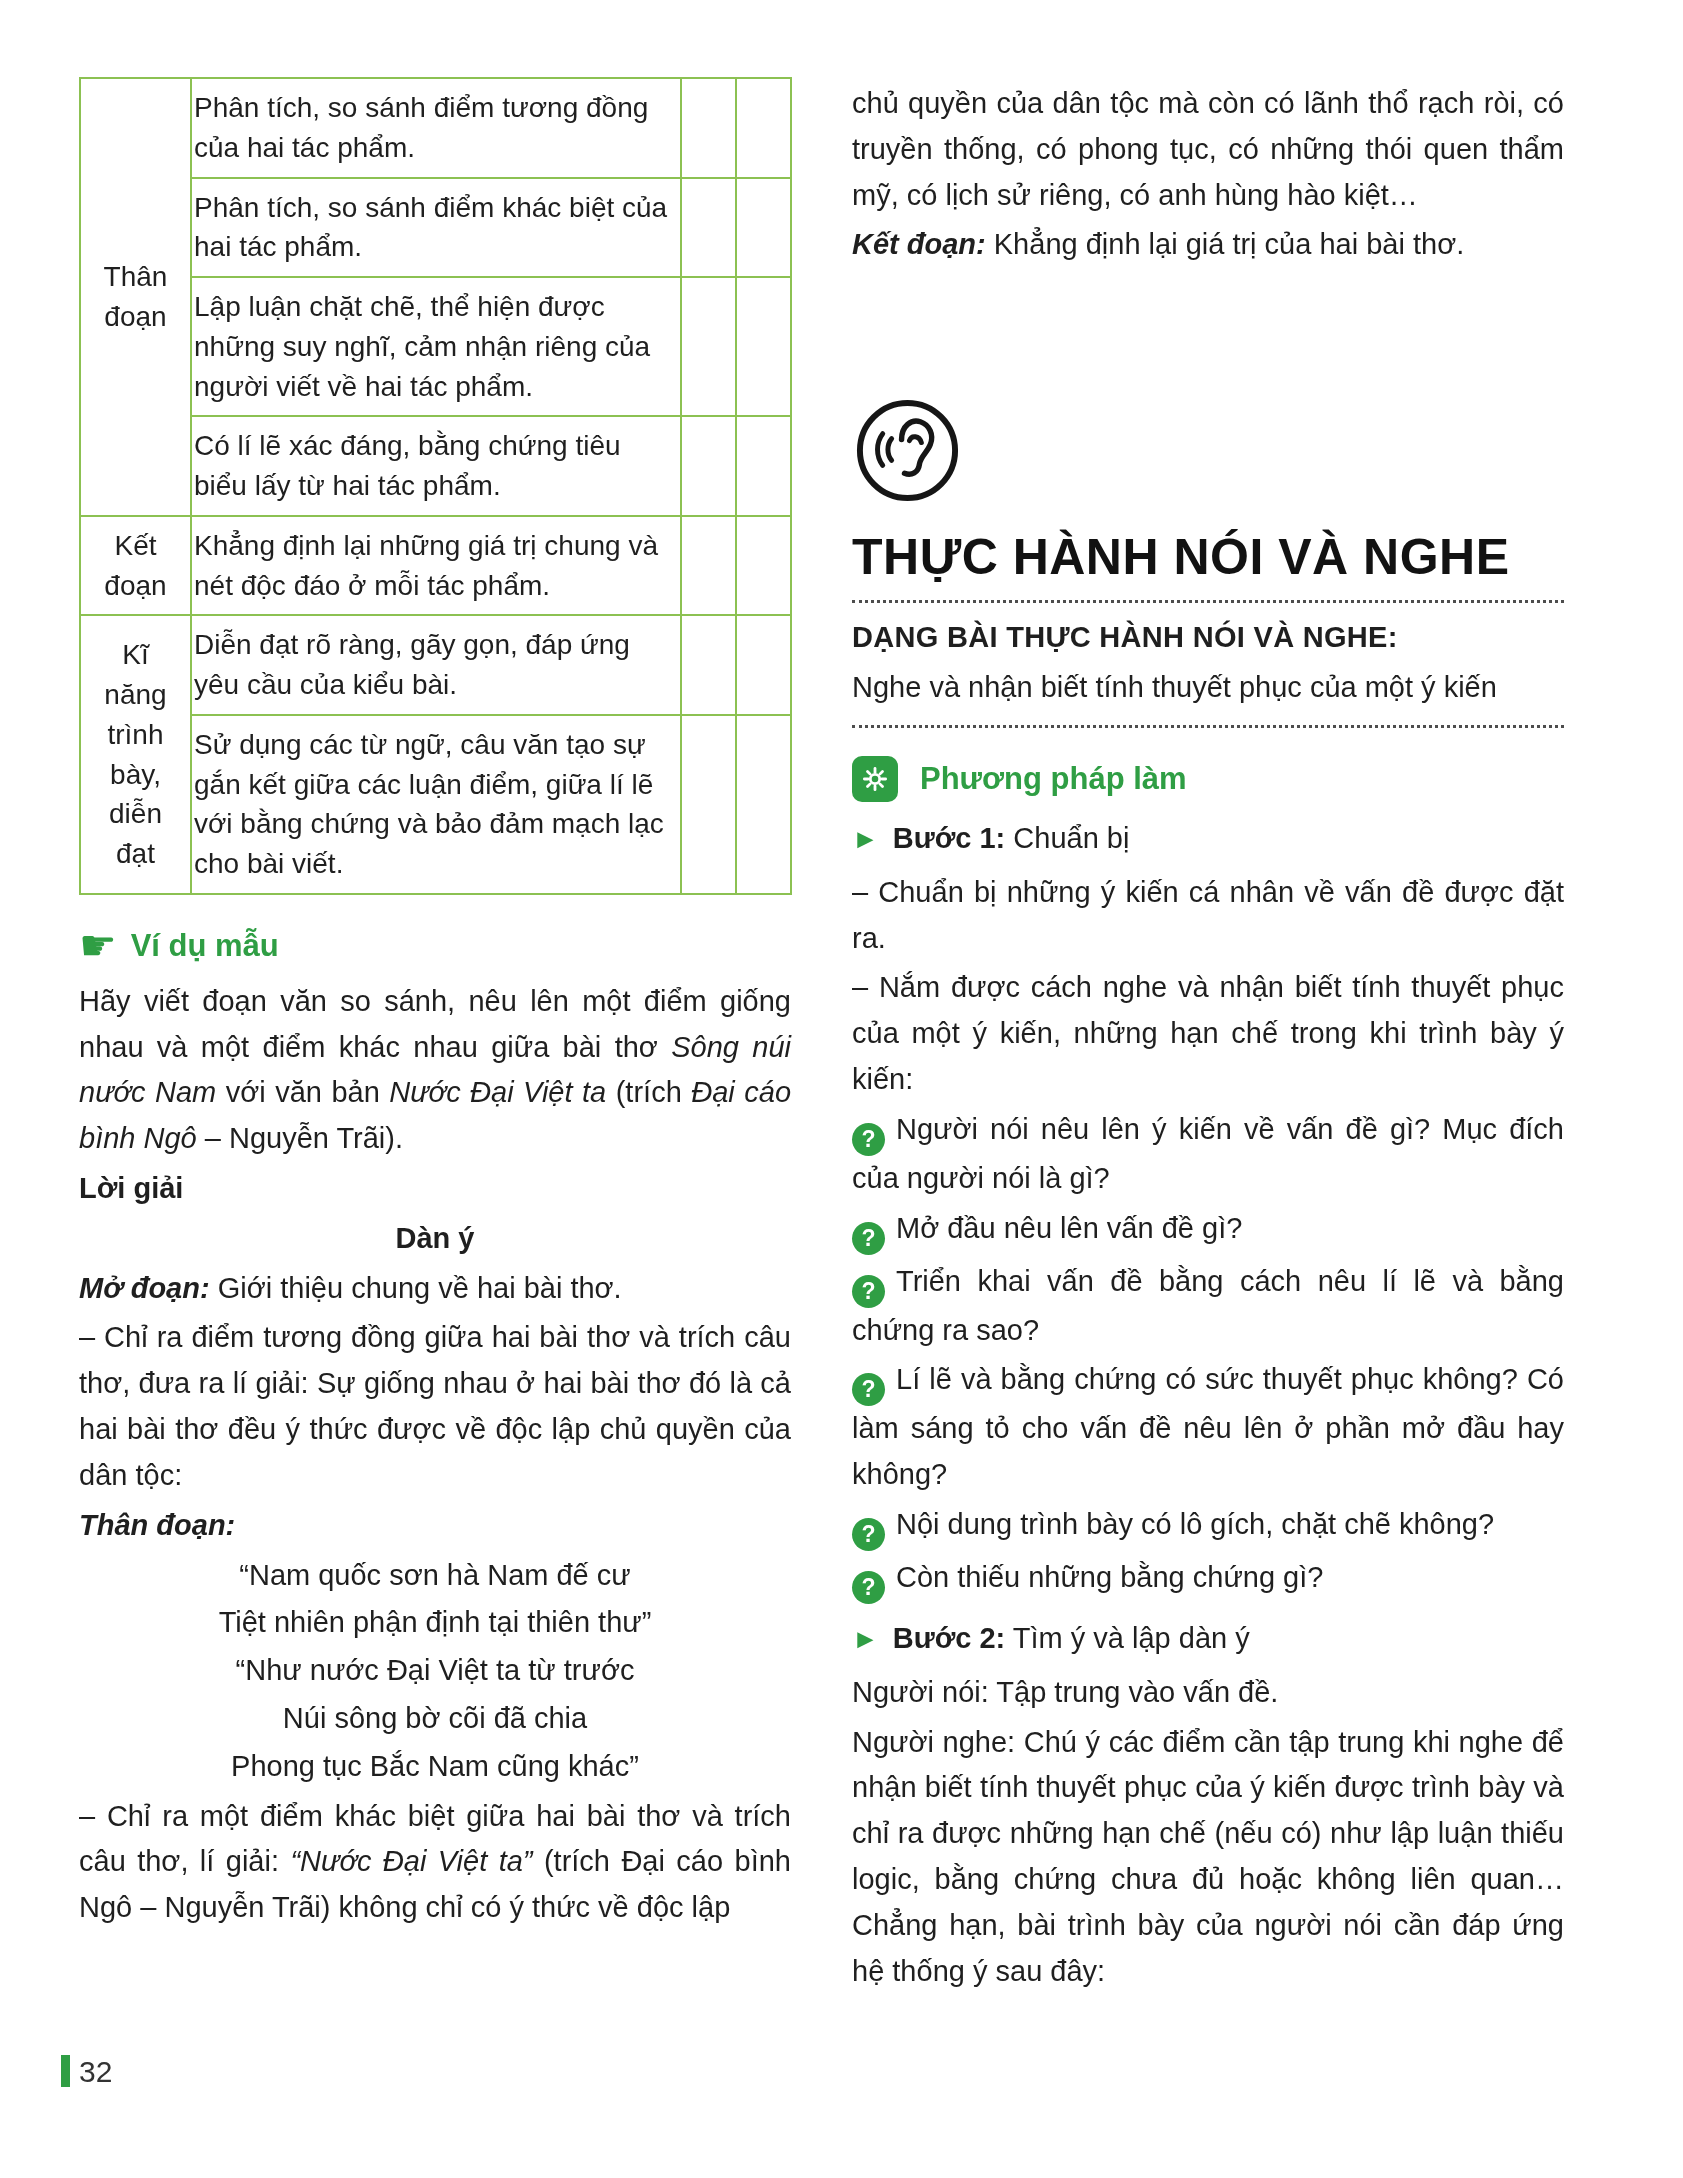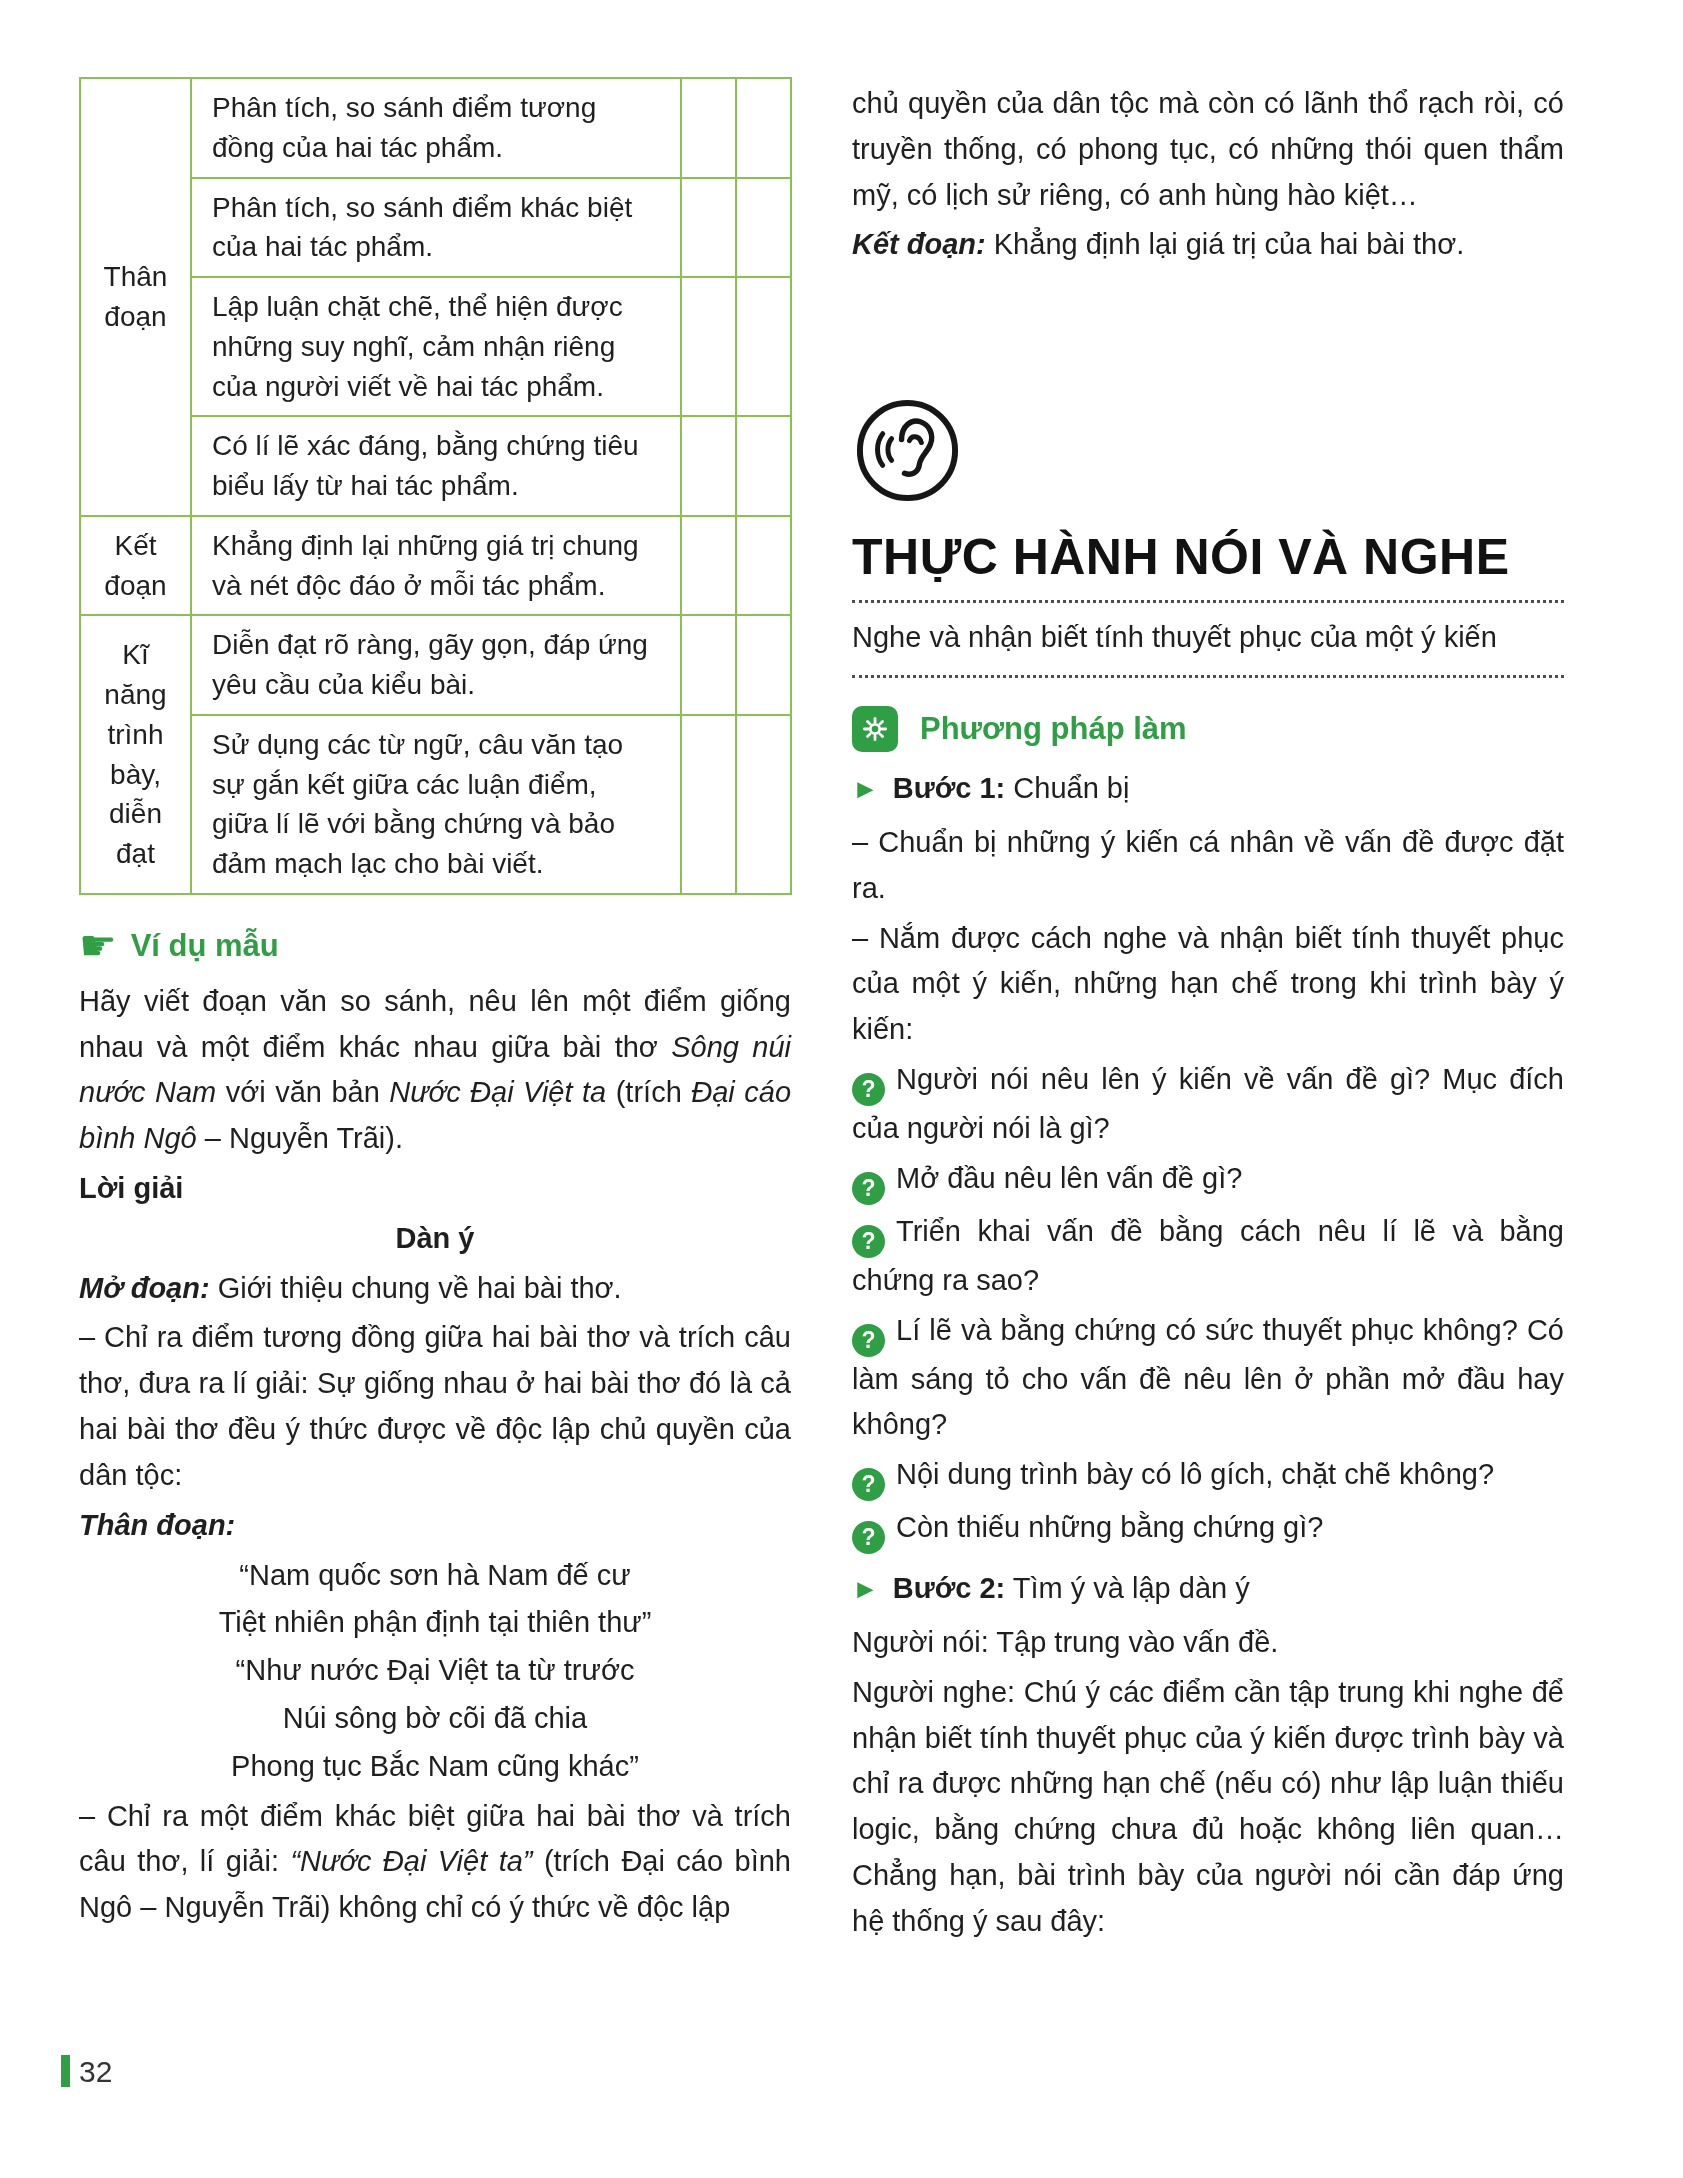--- a/index.html
+++ b/index.html
@@ -19,21 +19,21 @@
   
   .body{font-size:29px;line-height:1.58;margin:4px 0;}
   .j{text-align:justify;}
   .bold{font-weight:bold;}
   .center{text-align:center;}
   .rt-i{font-style:italic;}
   .rt-bi{font-weight:bold;font-style:italic;}
 
   
   table.rubric{width:712px;border-collapse:collapse;table-layout:fixed;font-size:28px;line-height:1.42;}
-  table.rubric td{border:2.5px solid var(--tgreen);padding:9px 20px;vertical-align:middle;}
+  table.rubric td{border:2.5px solid var(--tgreen);padding:9px 2px;vertical-align:middle;}
   table.rubric td.lbl{text-align:center;padding:9px 8px;}
   table.rubric td.crit{text-align:left;}
 
   
   .ex-head{display:flex;align-items:center;gap:14px;margin:30px 0 12px;}
   .hand{font-size:42px;line-height:1;color:var(--green);}
   .ex-title{color:var(--green);font-weight:bold;font-size:31px;}
   .poem p{margin:2px 0;text-align:center;}
 
   
@@ -144,20 +144,21 @@
         <path d="M50 45 C50 31 60 24 69 27 C78 30 83 40 79 50 C76 58 69 62 68 70 C67 78 60 82 53 79" fill="none" stroke="#161616" stroke-width="5.5" stroke-linecap="round"></path>
         <path d="M58 46 C60 40 68 41 70 48" fill="none" stroke="#161616" stroke-width="5" stroke-linecap="round"></path>
         <path d="M40 44 C35 50 35 60 40 66" fill="none" stroke="#161616" stroke-width="5" stroke-linecap="round"></path>
         <path d="M31 39 C24 48 24 62 31 71" fill="none" stroke="#161616" stroke-width="5" stroke-linecap="round"></path>
       </svg>
     </div>
 
     <h1 class="section-title">THỰC HÀNH NÓI VÀ NGHE</h1>
 
     <div class="dots"></div>
+    <p class="body bold sub">DẠNG BÀI THỰC HÀNH NÓI VÀ NGHE:</p>
     <p class="body">Nghe và nhận biết tính thuyết phục của một ý kiến</p>
     <div class="dots"></div>
 
     <div class="method-head">
       <span class="gear-box">
         <svg width="30" height="30" viewBox="0 0 48 48" aria-hidden="true">
           <circle cx="24" cy="24" r="7.5" fill="none" stroke="#fff" stroke-width="4.5"></circle>
           <g stroke="#fff" stroke-width="4.5" stroke-linecap="round">
             <line x1="35" y1="24" x2="41" y2="24"></line>
             <line x1="31.8" y1="31.8" x2="36" y2="36"></line>

